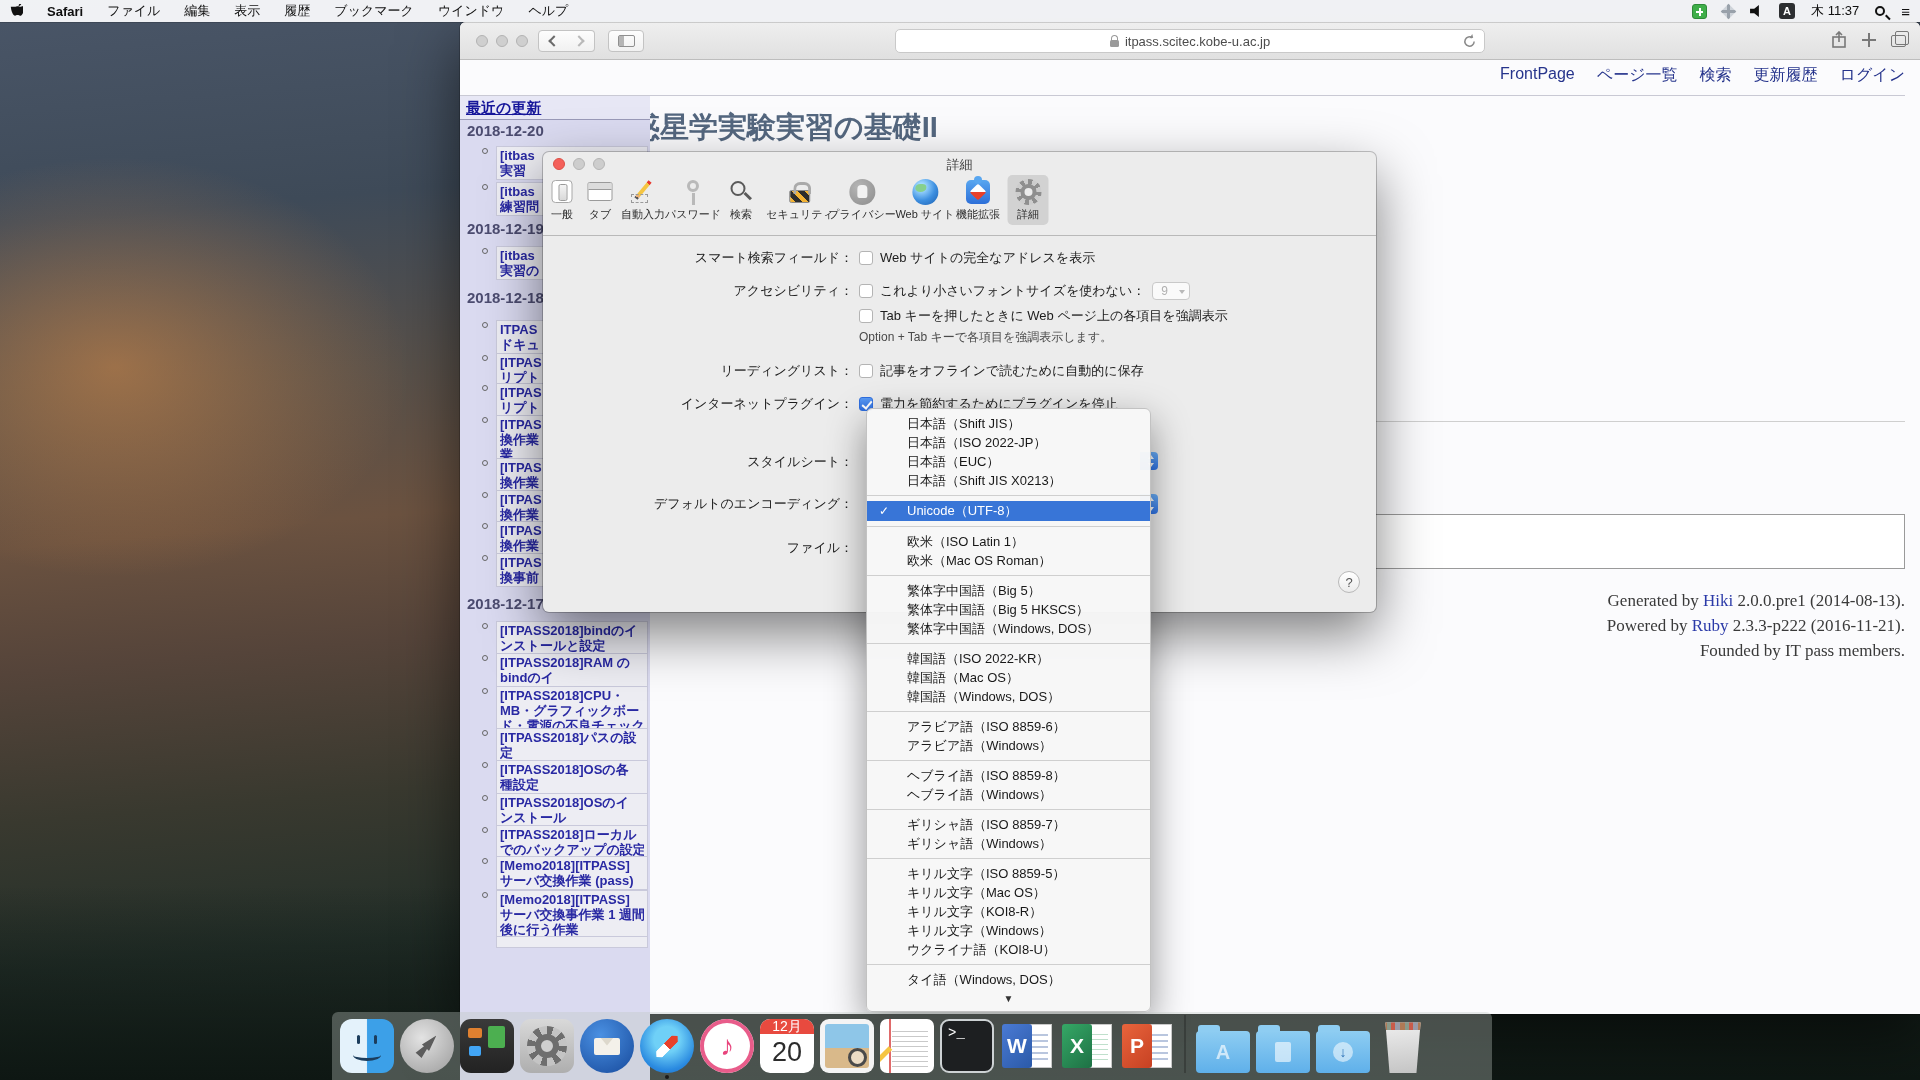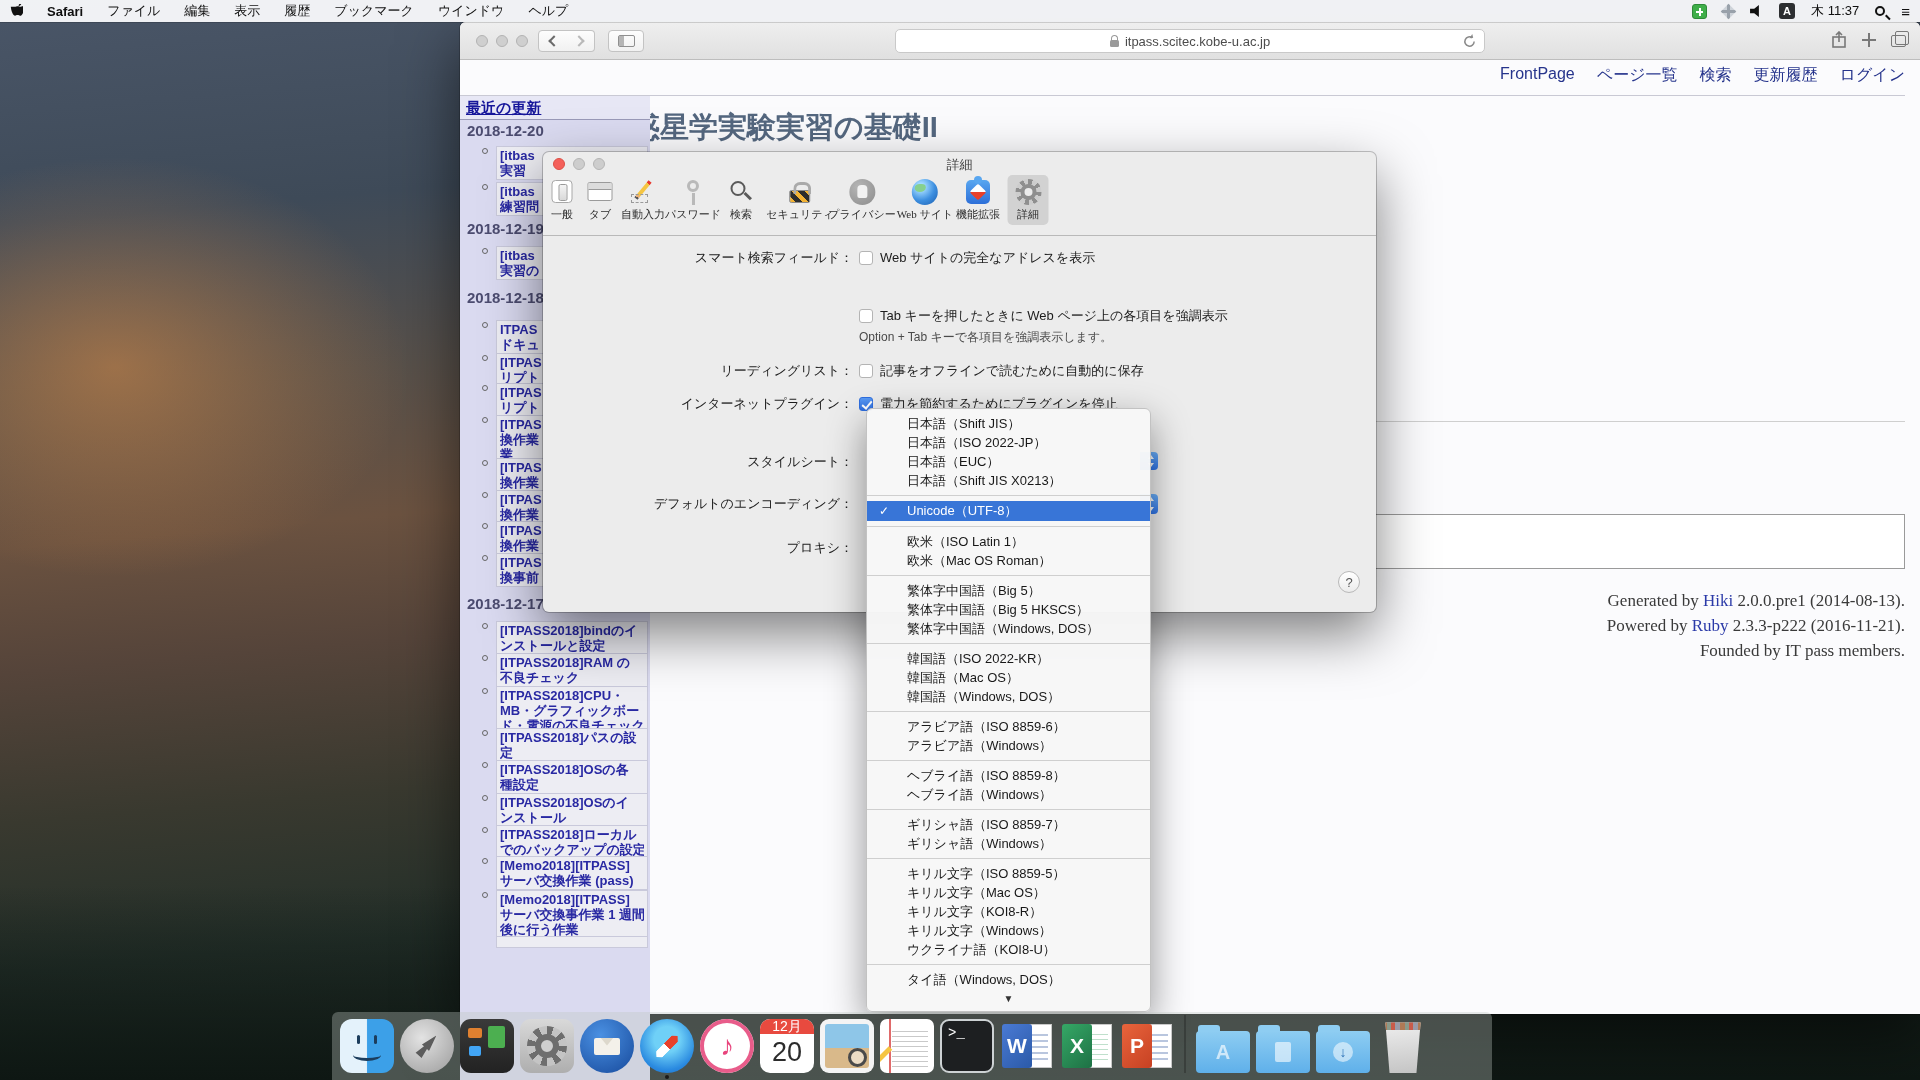--- a/index.html
+++ b/index.html
@@ -85,21 +85,21 @@
 
   
   .prefs{position:absolute;left:543px;top:152px;width:833px;height:460px;background:#ececec;border-radius:6px;
     box-shadow:0 22px 55px rgba(0,0,0,.5), 0 0 0 1px rgba(0,0,0,.22);z-index:50;}
   .p-title{position:absolute;top:4px;left:0;width:100%;text-align:center;font-size:13px;color:#3c3c3c;}
   .p-tl{position:absolute;left:10px;top:6px;display:flex;gap:8px;}
   .p-tl .r{width:12px;height:12px;border-radius:50%;background:#f4605a;border:1px solid #dd4f45;}
   .p-tl .g{width:12px;height:12px;border-radius:50%;background:#cdcdcd;border:1px solid #b5b5b5;}
   .p-toolbar{position:absolute;left:0;top:20px;width:100%;height:64px;border-bottom:1px solid #b9b9b9;}
   .p-tab{position:absolute;top:3px;transform:translateX(-50%);display:flex;flex-direction:column;align-items:center;gap:2px;
-    padding:3px 7px;border-radius:5px;cursor:pointer;font-family:Liberation Serif, serif;}
+    padding:3px 7px;border-radius:5px;cursor:pointer;}
   .p-tab.sel{background:#d2d2d2;}
   .p-tab .lbl{font-size:11px;color:#2c2c2c;white-space:nowrap;}
   .picon{width:27px;height:27px;display:flex;align-items:center;justify-content:center;position:relative;}
 
   .ic-general{width:21px;height:23px;background:#fff;border:1px solid #a8a8a8;border-radius:4px;position:relative;}
   .ic-general::after{content:"";position:absolute;left:6px;top:3px;width:7px;height:15px;background:linear-gradient(#f4f4f4,#d9d9d9);border:1px solid #9a9a9a;border-radius:2px;}
   .ic-tab{width:25px;height:19px;background:#fff;border:1px solid #9a9a9a;border-radius:2px;position:relative;}
   .ic-tab::before{content:"";position:absolute;left:0;top:0;right:0;height:6px;background:#dcdcdc;border-bottom:1px solid #9a9a9a;}
   .ic-pencil{width:4px;height:22px;background:linear-gradient(#e8392e 0 12%, #f5c542 12% 80%, #e8b07a 80% 92%, #555 92%);transform:rotate(40deg);position:relative;top:-2px;}
   .ic-dash{position:absolute;left:1px;bottom:2px;width:17px;height:9px;border:1px dashed #9a9a9a;}
@@ -382,21 +382,21 @@
         <span class="sb-bullet"></span>
         <span class="sb-box">
           <span class="l">[ITPASS2018]bindのイ</span>
           <span class="l">ンストールと設定</span>
         </span>
       </div>
     <div class="sb-item" style="top:557px">
         <span class="sb-bullet"></span>
         <span class="sb-box">
           <span class="l">[ITPASS2018]RAM の</span>
-          <span class="l">不良チェック</span>
+          <span class="l">bindのイ</span>
         </span>
       </div>
     <div class="sb-item" style="top:590px">
         <span class="sb-bullet"></span>
         <span class="sb-box">
           <span class="l">[ITPASS2018]CPU・</span>
           <span class="l">MB・グラフィックボー</span>
           <span class="l">ド・電源の不良チェック</span>
         </span>
       </div>
@@ -518,20 +518,28 @@
         </div>
     </div>
 
     <div class="p-row" style="top:97px">
       <span class="p-label">スマート検索フィールド：</span>
       <span class="p-opt">
           <span class="cbx"></span>
           <span>Web サイトの完全なアドレスを表示</span>
         </span>
     </div>
+    <div class="p-row" style="top:130px">
+      <span class="p-label">アクセシビリティ：</span>
+      <span class="p-opt">
+          <span class="cbx"></span>
+          <span>これより小さいフォントサイズを使わない：</span>
+        <span class="minisel">9</span>
+        </span>
+    </div>
     <div class="p-row" style="top:155px">
       <span class="p-opt">
           <span class="cbx"></span>
           <span>Tab キーを押したときに Web ページ上の各項目を強調表示</span>
         </span>
     </div>
     <div class="p-row" style="top:177px">
       <span class="p-opt hint">Option + Tab キーで各項目を強調表示します。</span>
     </div>
     <div class="p-row" style="top:210px">
@@ -548,21 +556,21 @@
           <span>電力を節約するためにプラグインを停止</span>
         </span>
     </div>
     <div class="p-row" style="top:301px">
       <span class="p-label">スタイルシート：</span>
     </div>
     <div class="p-row" style="top:343px">
       <span class="p-label">デフォルトのエンコーディング：</span>
     </div>
     <div class="p-row" style="top:387px">
-      <span class="p-label">プロキシ：</span>
+      <span class="p-label">ファイル：</span>
     </div>
     <div class="helpbtn">?</div>
   </div>
 
   <div class="sliver" style="left:1140px;top:452px;height:18px">
       <span class="up"></span>
       <span class="dn"></span>
     </div>
   <div class="sliver" style="left:1140px;top:494px;height:20px">
       <span class="up"></span>

